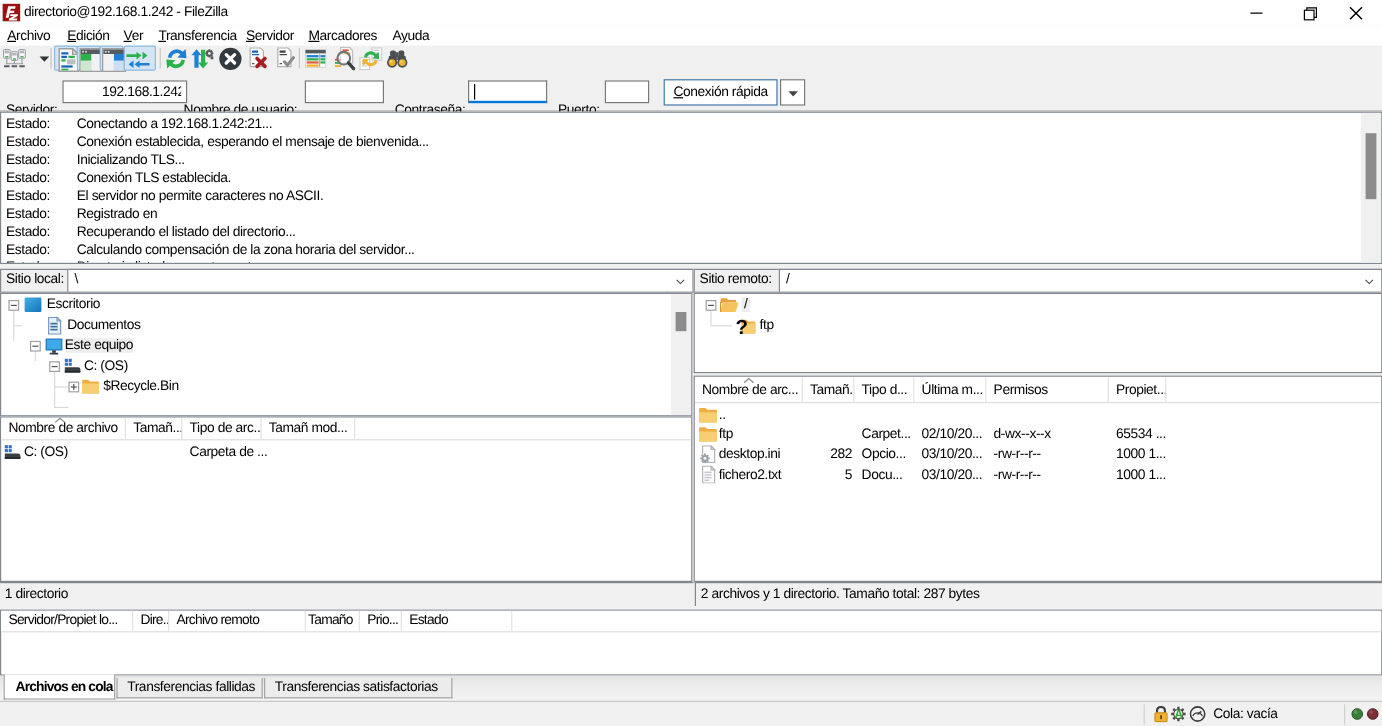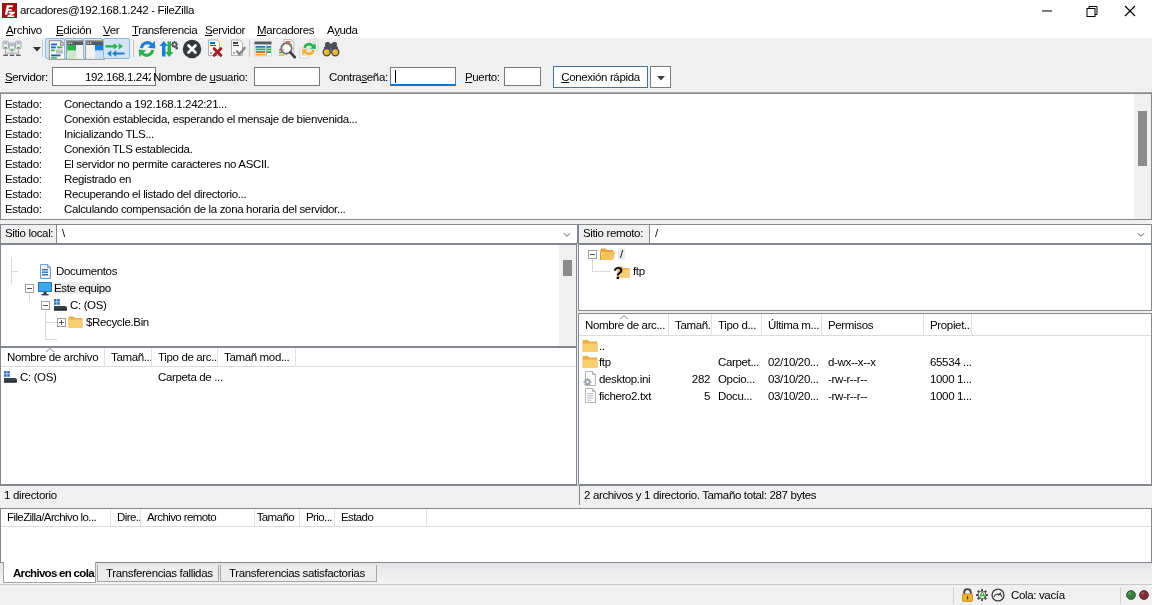--- a/index.html
+++ b/index.html
@@ -10,21 +10,21 @@
 #titlebar { left:0; top:0; width:1152px; height:22px; background:#fff; }
 #titletext { left:20px; top:4px; }
 #menubar { left:0; top:22px; width:1152px; height:18px; background:#fff; }
 #menubar span { position:absolute; top:2px; }
 #toolbar { left:0; top:38px; width:1152px; height:24px; background:#f0f0f0; }
 .tbi { position:absolute; top:1px; width:20px; height:20px; }
 .tgl { background:#d3e5f4; border:1px solid #8bb8dd; border-radius:2px; }
 .tsep { position:absolute; top:2px; width:1px; height:17px; background:#c6c6c6; }
 
 #quickbar { left:0; top:62px; width:1152px; height:31px; background:#f0f0f0; border-bottom:1px solid #aaa; }
-#quickbar .lbl { position:absolute; top:9px; }
+#quickbar .lbl { position:absolute; top:24px; }
 .inp { position:absolute; top:5px; height:19px; background:#fff; border:1px solid #7a7a7a; font-family:"Liberation Sans",sans-serif; font-size:11.5px; letter-spacing:-0.35px; padding:2px 4px; }
 
 #log { left:0; top:93px; width:1152px; height:127px; background:#fff; border:1px solid #828790; overflow:hidden; }
 .logline { position:absolute; left:0; width:1100px; height:15px; }
 .logline b { position:absolute; left:4px; font-weight:normal; }
 .logline span { position:absolute; left:63px; }
 #logsb { position:absolute; right:0px; top:0px; width:17px; height:125px; background:#f0f0f0; }
 #logsb .thumb { position:absolute; left:4px; width:9px; background:#8c8c8c; }
 
 .pathrow { top:224px; height:20px; background:#f0f0f0; border:1px solid #828790; }
@@ -61,21 +61,21 @@
 #sbar { left:0; top:584px; width:1152px; height:21px; background:#f0f0f0; border-top:1px solid #c8c8c8; }
 </style></head>
 <body>
 
 <div id="titlebar" class="abs">
   <svg class="abs" style="left:2px;top:3px" width="15" height="15" viewBox="0 0 15 15">
       <rect x="0" y="0" width="15" height="15" fill="#9e1111"></rect>
       <path d="M2.8 11.8 L4.8 2.2 L11 2.2 L10.6 4.2 L6.9 4.2 L6.5 5.9 L10 5.9 L9.6 7.8 L6.1 7.8 L5.2 11.8 Z" fill="#fff"></path>
       <path d="M6.7 8.8 L13 8.8 L12.7 10.3 L8.9 12.4 L12.4 12.4 L12.1 14 L5.3 14 L5.6 12.5 L9.5 10.4 L6.4 10.4 Z" fill="#fff"></path>
     </svg>
-  <span id="titletext" class="abs">arcadores@192.168.1.242 - FileZilla</span>
+  <span id="titletext" class="abs">directorio@192.168.1.242 - FileZilla</span>
   <svg class="abs" style="left:1036px;top:0" width="116" height="22" viewBox="0 0 116 22">
     <path d="M6 11 L16 11" stroke="#000" stroke-width="1"></path>
     <g transform="translate(43.5,0)">
         <rect x="7.5" y="8.5" width="8" height="8" fill="none" stroke="#000"></rect>
         <path d="M9.5 8.5 L9.5 6.5 L17.5 6.5 L17.5 14.5 L15.5 14.5" fill="none" stroke="#000"></path>
       </g>
     <path d="M89 6 L99 16 M99 6 L89 16" stroke="#000" stroke-width="1.2"></path>
   </svg>
 </div>
 
@@ -325,20 +325,33 @@
   </div>
 </div>
 
 <div class="pane abs" id="ltree" style="left:0;top:244px;width:577px;height:103px">
   <div class="vline" style="left:10px;top:12px;height:27px"></div>
   <div class="hline" style="left:10px;top:26px;width:7px"></div>
   <div class="vline" style="left:28px;top:46px;height:10px"></div>
   <div class="vline" style="left:44px;top:63px;height:31px"></div>
   <div class="hline" style="left:44px;top:77px;width:12px"></div>
   <div class="hline" style="left:44px;top:94px;width:12px"></div>
+  <div class="treerow" style="top:1px">
+    <div class="exp" style="left:6px"></div>
+    <svg style="position:absolute;left:19px;top:1px" width="15" height="14" viewBox="0 0 15 14">
+        <defs>
+          <linearGradient id="dsk" x1="0" y1="0" x2="1" y2="1">
+            <stop offset="0" stop-color="#41b1e1"></stop>
+            <stop offset="1" stop-color="#1670bd"></stop>
+          </linearGradient>
+        </defs>
+        <rect x="0.5" y="1" width="14" height="12" rx="1" fill="url(#dsk)"></rect>
+      </svg>
+    <span class="txt" style="left:38px">Escritorio</span>
+  </div>
   <div class="treerow" style="top:18px">
     <svg style="position:absolute;left:37px;top:1px" width="14" height="15" viewBox="0 0 14 15">
         <path d="M2.5 0.5 h7 l3 3 v11 h-10 Z" fill="#e8f0f8" stroke="#7a9cc0"></path>
         <path d="M9.5 0.5 l3 3 h-3 Z" fill="#b8cce0" stroke="#7a9cc0"></path>
         <g fill="#3a6ea5">
           <rect x="4" y="5" width="6" height="1.4"></rect>
           <rect x="4" y="7.5" width="6" height="1.4"></rect>
           <rect x="4" y="10" width="6" height="1.4"></rect>
         </g>
       </svg>
@@ -519,21 +532,21 @@
 <div class="statrow abs" style="left:0;width:578px">
     <span>1 directorio</span>
   </div>
 <div class="statrow abs" style="left:579px;width:573px;border-left:1px solid #828790">
     <span>2 archivos y 1 directorio. Tamaño total: 287 bytes</span>
   </div>
 
 <div id="queue" class="abs">
   <div class="lhead" style="left:0;top:0;width:1150px;height:18px">
     <div class="hcell" style="left:0;width:110px">
-        <span style="top:2px">FileZilla/Archivo lo...</span>
+        <span style="top:2px">Servidor/Propiet lo...</span>
       </div>
     <div class="hcell" style="left:110px;width:30px">
         <span style="top:2px">Dire...</span>
       </div>
     <div class="hcell" style="left:140px;width:114px">
         <span style="top:2px">Archivo remoto</span>
       </div>
     <div class="hcell" style="left:254px;width:45px">
         <span style="top:2px;left:auto;right:5px">Tamaño</span>
       </div>

